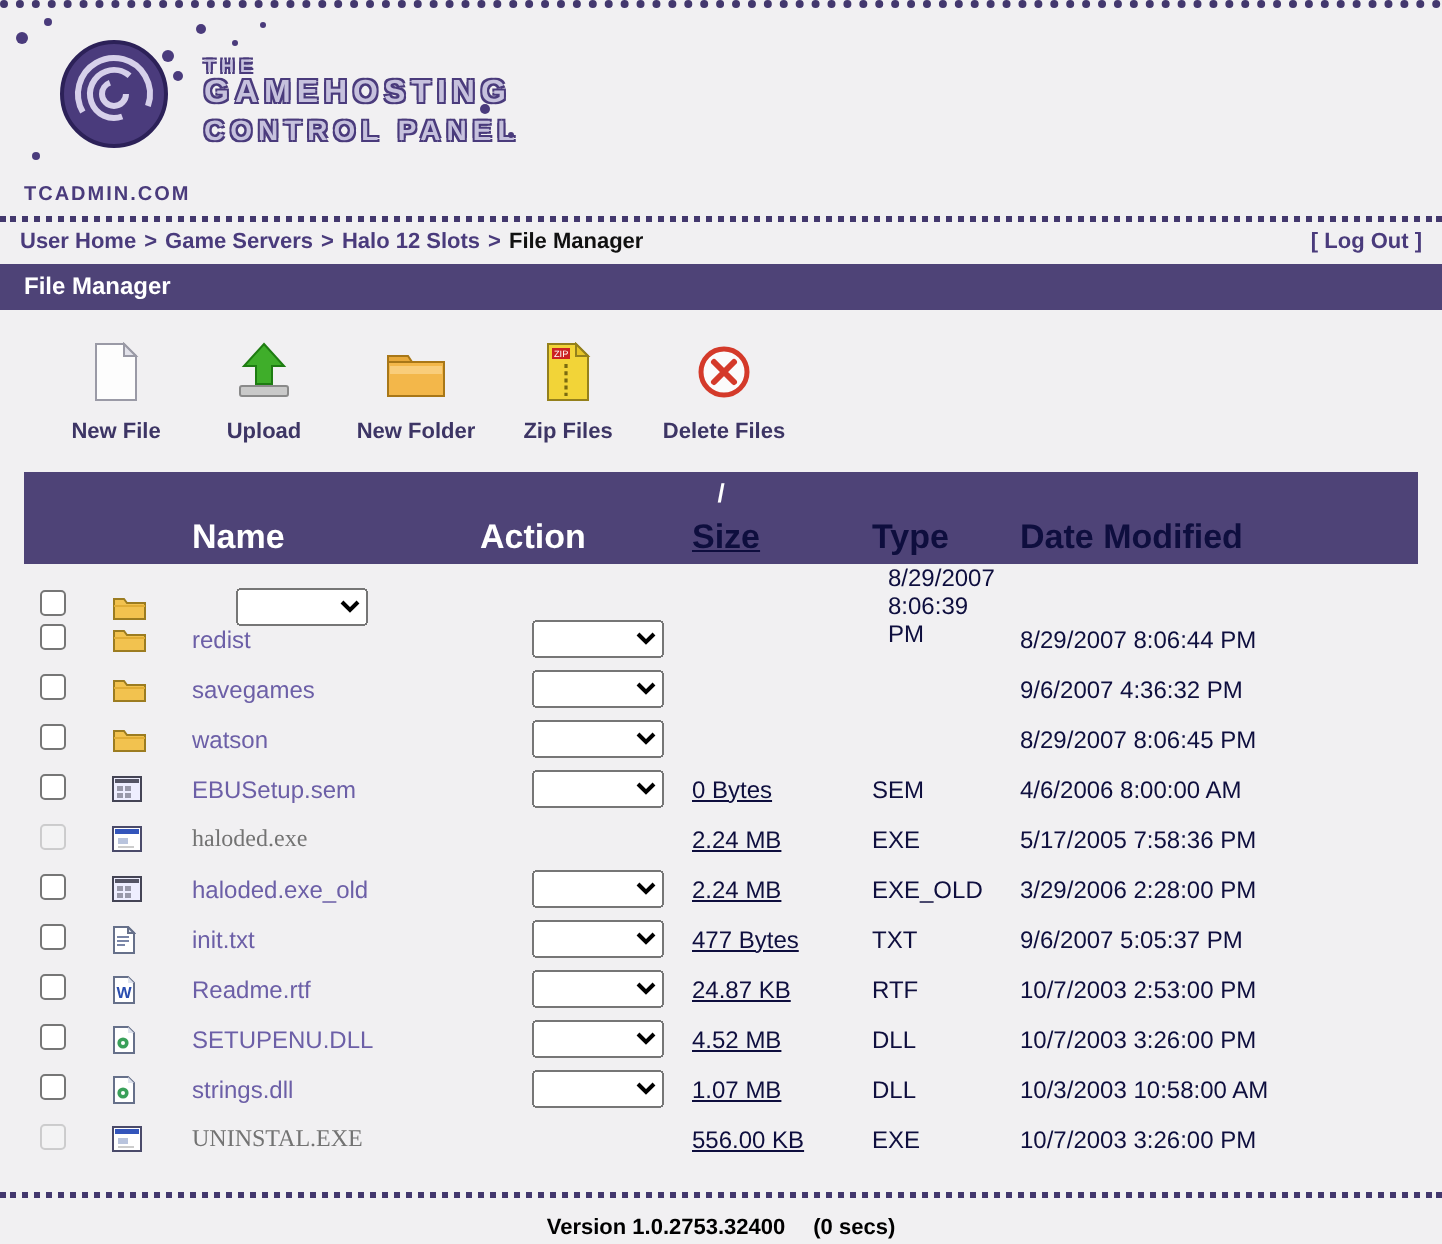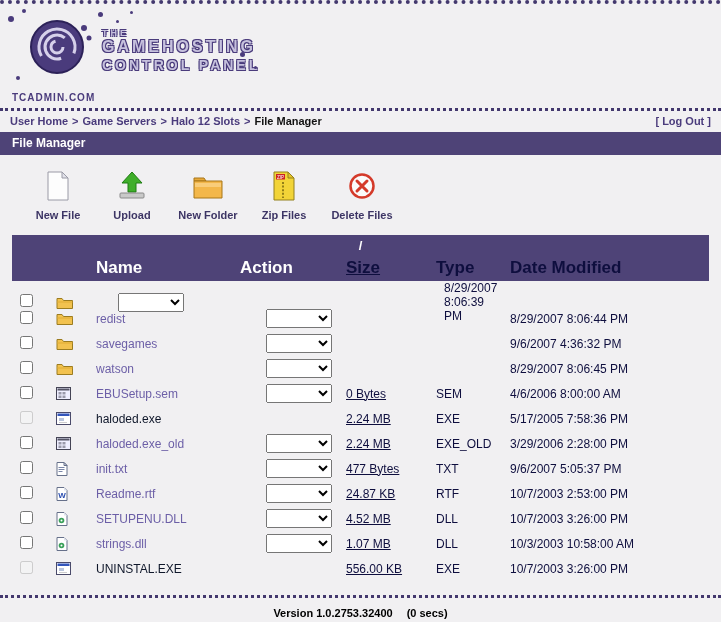--- a/index.html
+++ b/index.html
@@ -51,21 +51,21 @@
   .cols-row { font-weight:bold; font-size:17px; padding:4px 0 3px; }
   .c.nm { padding-left:12px; }
   .c.ac { padding-left:8px; }
   .c.sz { padding-left:6px;text-decoration:underline; }
   .c.tp { padding-left:2px; }
   .c.dt { padding-left:10px; }
   .trow { height:25px; font-size:12px; color:#000; }
   .trow .cb input { margin:0 0 0 8px; }
   .trow .ic { padding-left:14px; line-height:0; }
   .flink { color:#6c5fa7; text-decoration:none; cursor:pointer; }
-  .fplain { color:#0f172a; }
+  .fplain { color:#737373;font-family:Liberation Serif, serif; }
   .actsel { margin-left:26px; width:66px; height:19px; font-size:11px; }
   .c.sz, .c.tp, .c.dt { color:#0e0e3e; }
 
   
   .bot1 { margin-top:14px; }
   .version { text-align:center; font-size:11px; font-weight:bold; color:#000; padding:9px 0 10px; }
   .version .gap { display:inline-block; width:14px; }
 </style>
 </head>
 <body>

